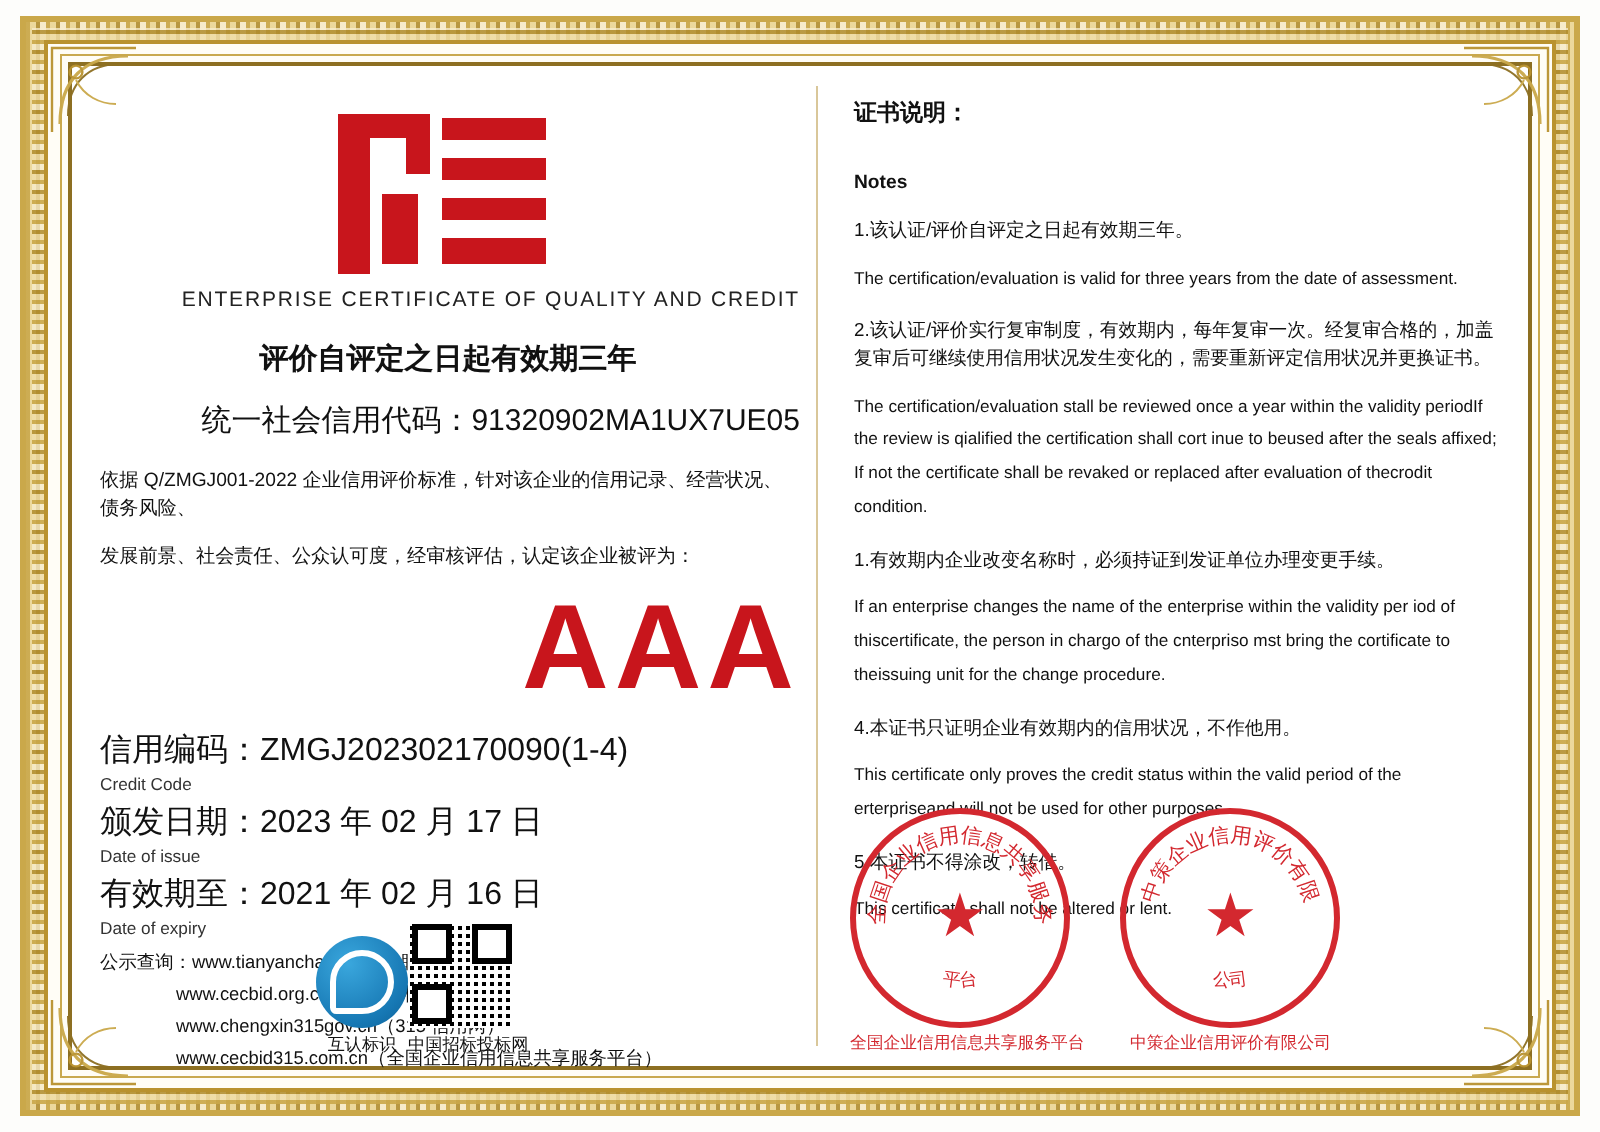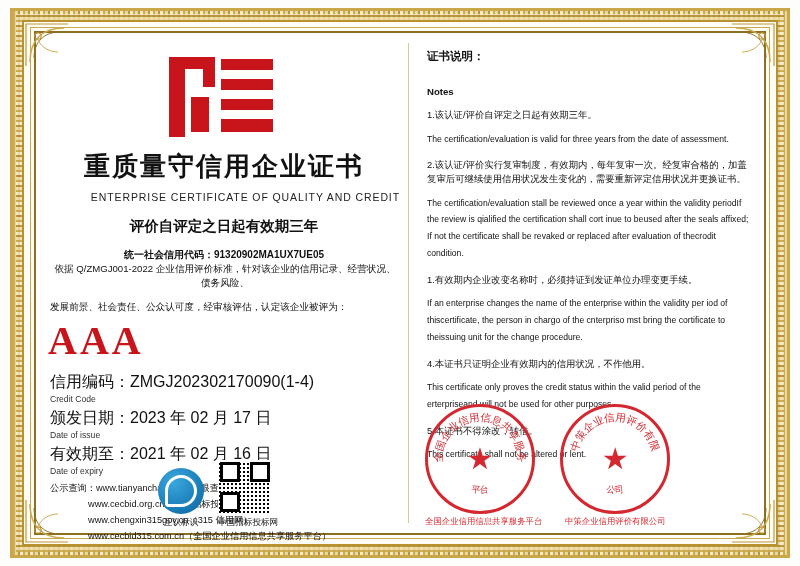--- a/index.html
+++ b/index.html
@@ -114,46 +114,45 @@
   }
   .company {
     text-align: center;
     font-family: "Liberation Serif", serif;
     font-weight: bold;
     font-size: 14.5px;
     color: #111;
     margin-top: 14px;
   }
   .credit-no {
-    text-align: center;
-    font-size: 10px;
+    text-align: right;
+    font-size: 15px;
     color: #111;
     margin-top: 12px;
-    font-weight: bold;
   }
   .para {
     font-size: 9.6px;
     color: #111;
+    margin-top: 14px;
     line-height: 1.5;
     padding-left: 2px;
-    text-align: center;
   }
   .para2 {
     font-size: 9.6px;
     color: #111;
     margin-top: 9px;
     line-height: 1.5;
     padding-left: 2px;
     font-family: Liberation Serif, serif;
   }
   .grade {
-    text-align: left;
-    font-family: Liberation Serif, serif;
+    text-align: right;
+    font-family: Liberation Sans, sans-serif;
     font-weight: bold;
-    font-size: 40px;
+    font-size: 60px;
     letter-spacing: 3px;
     color: #c8151c;
     margin-top: 6px;
     line-height: 1.05;
   }
   .fields {
     margin-top: 10px;
     padding-left: 2px;
   }
   .f-row { margin-bottom: 1px; }
@@ -169,21 +168,21 @@
   .links .ln { display: block; }
   .links .ind { padding-left: 38px; }
 
   
   .badges {
     position: absolute;
     left: 120px;
     bottom: 2px;
     display: flex;
     align-items: flex-end;
-    gap: 14px;
+    gap: 0;
   }
   .badge-item { text-align: center; }
   .badge-cap { font-size: 8.6px; color: #111; margin-top: 3px; }
   .qr {
     width: 52px; height: 52px;
     background:
       repeating-linear-gradient(0deg,#000 0 2px,#fff 2px 4px),
       repeating-linear-gradient(90deg,#000 0 2px,#fff 2px 4px);
     background-blend-mode: screen;
     position: relative;
@@ -346,21 +345,20 @@
           <path d="M16 0 h30 v12 h-30 z" fill="#c8151c"></path>
           <path d="M34 0 h12 v30 h-12 z" fill="#c8151c"></path>
           <rect x="52" y="2" width="52" height="11" fill="#c8151c"></rect>
           <rect x="52" y="22" width="52" height="11" fill="#c8151c"></rect>
           <rect x="52" y="42" width="52" height="11" fill="#c8151c"></rect>
           <rect x="52" y="62" width="52" height="13" fill="#c8151c"></rect>
           <rect x="22" y="40" width="18" height="35" fill="#c8151c"></rect>
         </svg>
       </div>
 
-      <div class="title-cn">重质量守信用企业证书</div>
       <div class="title-en">ENTERPRISE CERTIFICATE OF QUALITY AND CREDIT</div>
       <div class="company">评价自评定之日起有效期三年</div>
       <div class="credit-no">统一社会信用代码：91320902MA1UX7UE05</div>
 
       <div class="para">依据 Q/ZMGJ001-2022 企业信用评价标准，针对该企业的信用记录、经营状况、债务风险、</div>
       <div class="para2">发展前景、社会责任、公众认可度，经审核评估，认定该企业被评为：</div>
 
       <div class="grade">AAA</div>
 
       <div class="fields">

